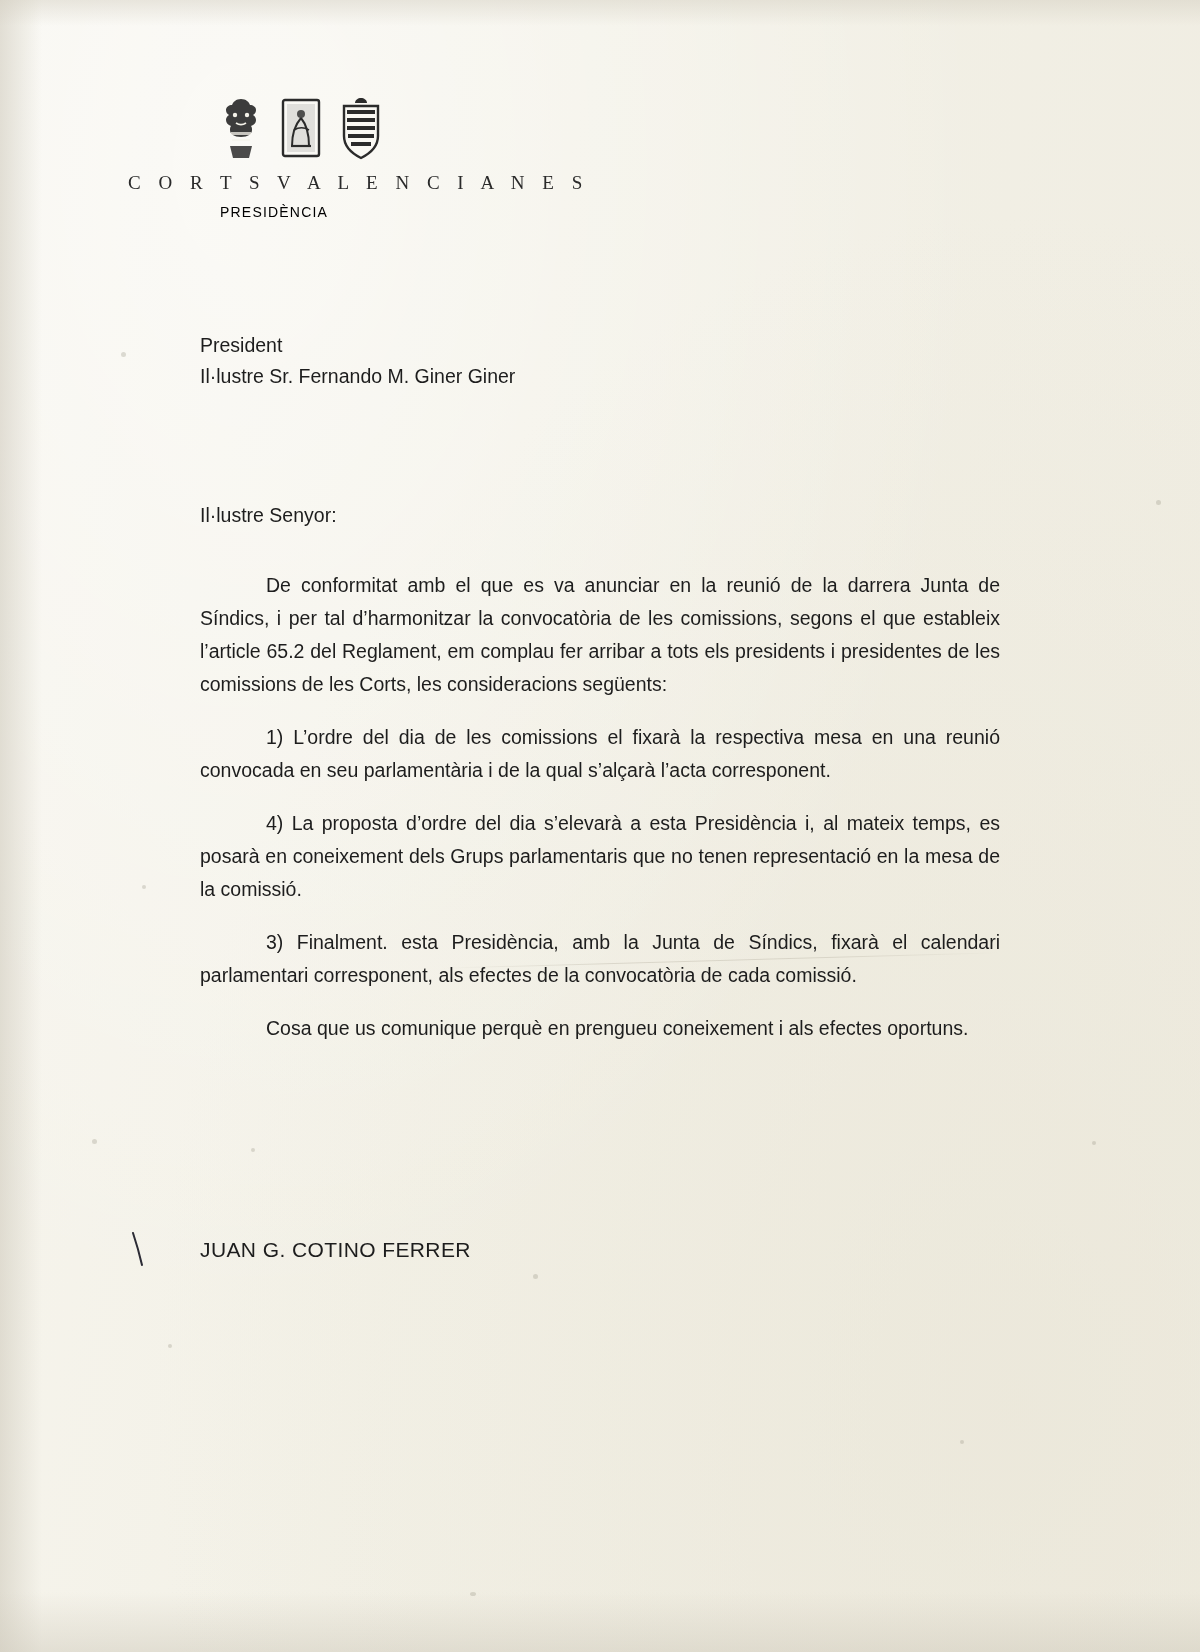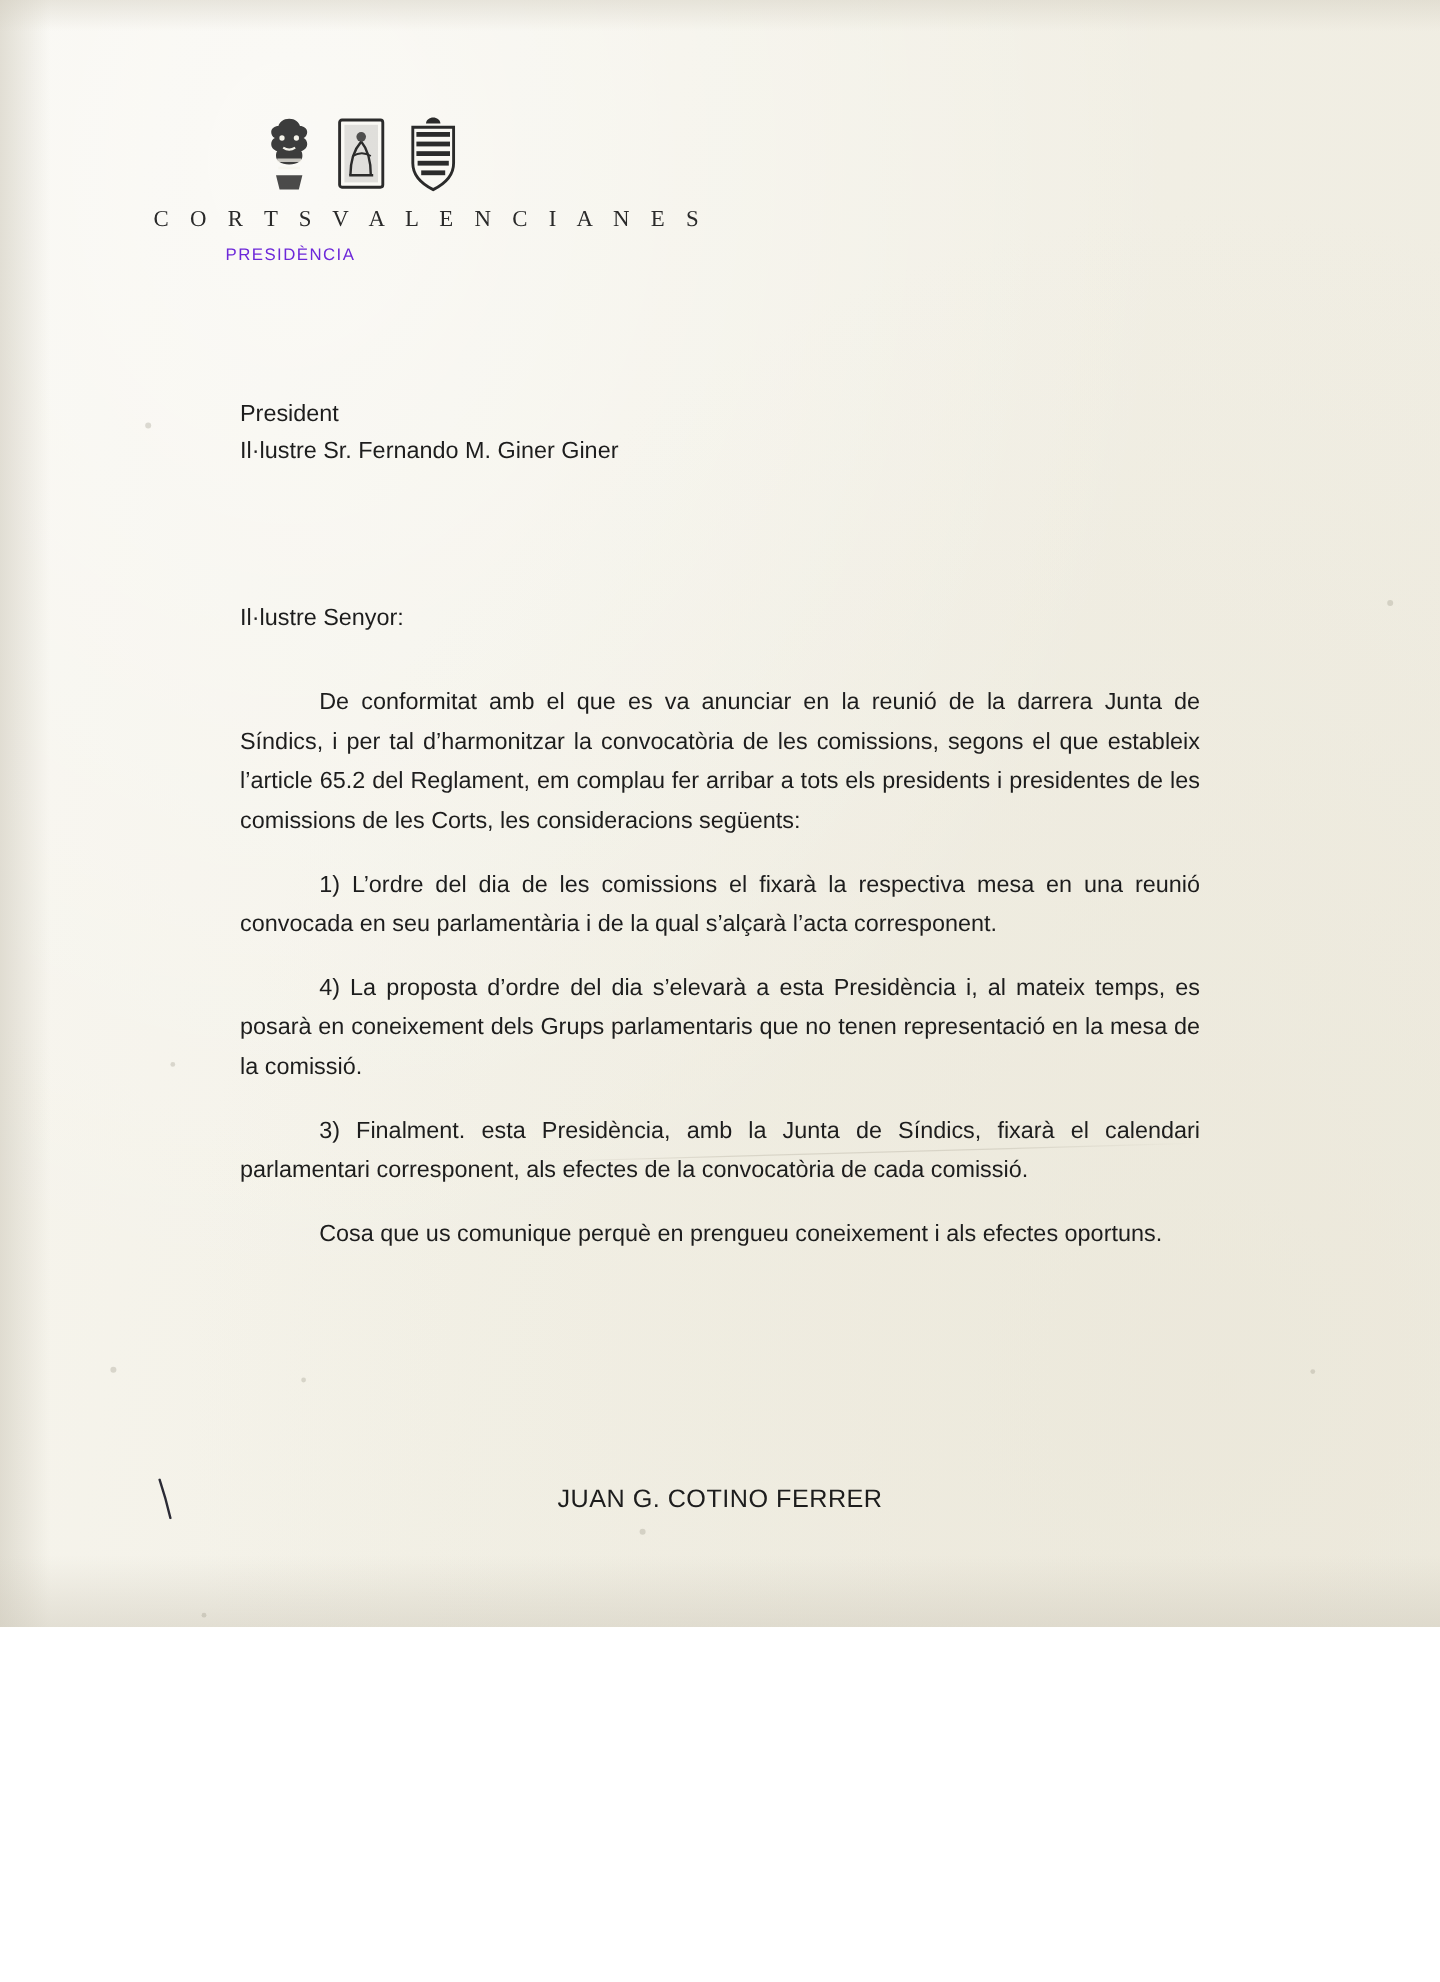--- a/index.html
+++ b/index.html
@@ -6,21 +6,21 @@
     margin: 0;
     padding: 0;
     background: #ffffff;
   }
   body {
     font-family: "Liberation Sans", sans-serif;
   }
   .page {
     position: relative;
     width: 1200px;
-    height: 1356px;
+    height: 1652px;
     background: #f4f2e9;
     overflow: hidden;
   }
   
   .paper-tone {
     position: absolute;
     inset: 0;
     background:
       radial-gradient(ellipse at 20% 10%, rgba(255,255,255,0.55) 0%, rgba(255,255,255,0) 55%),
       radial-gradient(ellipse at 85% 85%, rgba(233,229,214,0.6) 0%, rgba(255,255,255,0) 60%),
@@ -76,25 +76,25 @@
     margin-top: 12px;
     margin-left: 0;
     font-family: "Liberation Serif", serif;
     font-size: 19px;
     letter-spacing: 6.5px;
     color: #2a2a2a;
     white-space: nowrap;
   }
   .dept-name {
     margin-top: 10px;
-    margin-left: 60px;
+    margin-left: 92px;
     font-family: "Liberation Sans", sans-serif;
     font-size: 14px;
     letter-spacing: 1.2px;
-    color: #6d28d9;
+    color: #000000;
   }
 
   
   .letter {
     position: absolute;
     left: 200px;
     top: 330px;
     width: 800px;
     color: #1d1d1d;
     font-size: 19.5px;
@@ -124,21 +124,21 @@
     text-align: right;
     line-height: 33px;
   }
   .closing-block div { white-space: nowrap; }
 
   .signature {
     position: absolute;
     left: 200px;
     top: 1238px;
     width: 800px;
-    text-align: center;
+    text-align: left;
     font-size: 21px;
     letter-spacing: 0.4px;
     color: #1d1d1d;
   }
 
   
   .pen-mark {
     position: absolute;
     left: 131px;
     top: 1232px;

